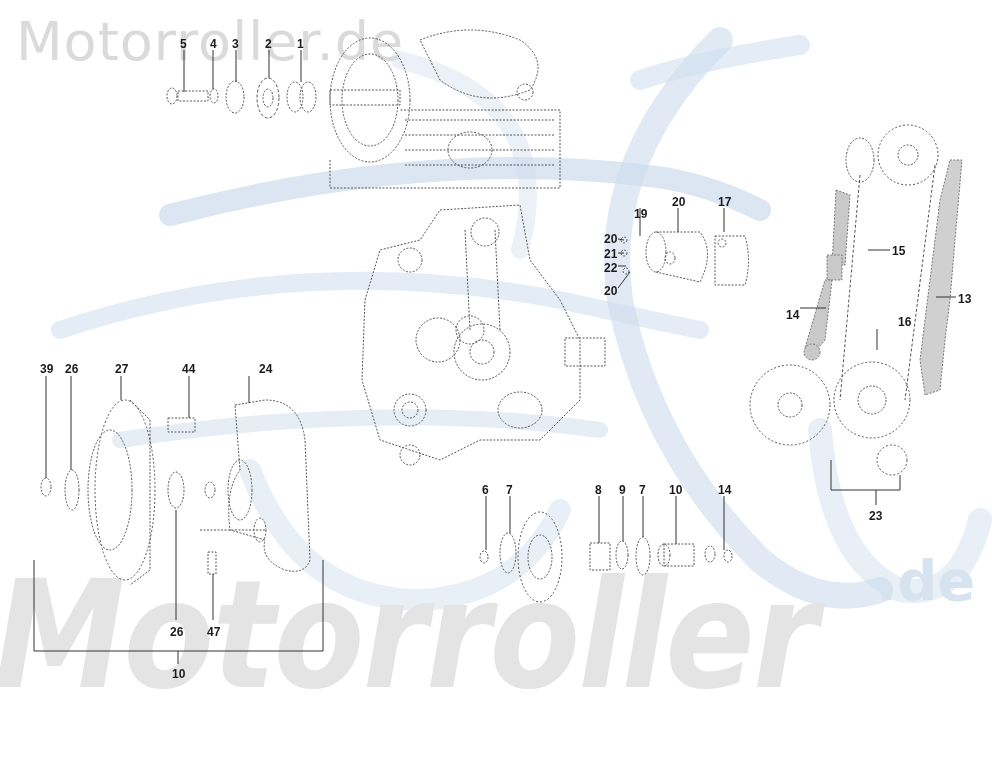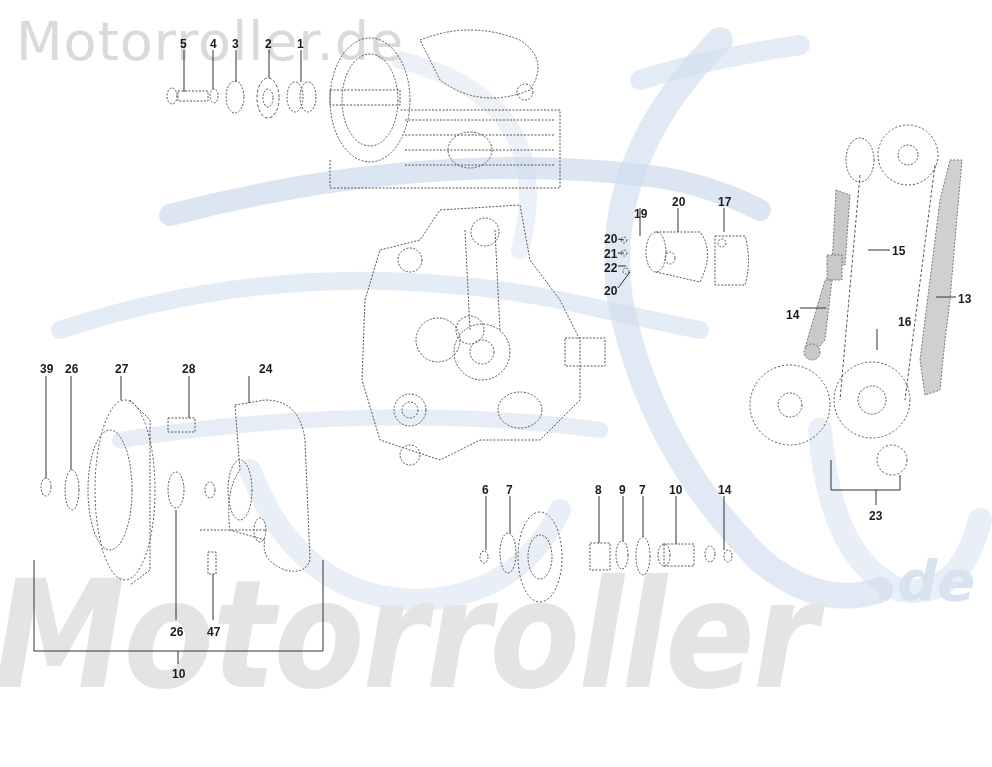--- a/index.html
+++ b/index.html
@@ -1,20 +1,20 @@
 <!DOCTYPE html>
 <html><head>
 <meta charset="utf-8">
 <style>
   html, body { margin:0; padding:0; background:#ffffff; }
   body { width:992px; height:767px; position:relative; overflow:hidden; font-family:"Liberation Sans", sans-serif; }
   .canvas { position:absolute; left:0; top:0; width:992px; height:629px; }
   .wm-top { position:absolute; left:16px; top:10px; font-family:"DejaVu Sans", sans-serif; font-size:54px; color:#dadada; letter-spacing:1px; white-space:nowrap; }
   .wm-bottom { position:absolute; left:-6px; top:548px; font-family:"DejaVu Sans", sans-serif; font-style:italic; font-weight:bold; font-size:150px; color:#e4e4e4; letter-spacing:-2px; white-space:nowrap; transform:scaleX(0.88); transform-origin:left top; }
-  .wm-de { position:absolute; left:876px; top:548px; font-family:"DejaVu Sans", sans-serif; font-style:italic; font-weight:bold; font-size:56px; color:#d7e3ef; white-space:nowrap; }
+  .wm-de { position:absolute; left:876px; top:548px; font-family:"DejaVu Sans", sans-serif; font-weight:bold; font-size:56px; color:#d7e3ef; white-space:nowrap; }
   .lbl { position:absolute; font-family:"Liberation Sans", sans-serif; font-weight:bold; font-size:12px; color:#1a1a1a; line-height:12px; white-space:nowrap; }
   svg.art { position:absolute; left:0; top:0; }
 </style>
 </head>
 <body>
 
 <div class="canvas">
 
   <svg class="art" width="992" height="767">
     <g fill="none" stroke="#cddcec" stroke-linecap="round">
@@ -185,21 +185,21 @@
 
   <div class="lbl" style="left:892px;top:245px">15</div>
   <div class="lbl" style="left:786px;top:309px">14</div>
   <div class="lbl" style="left:958px;top:293px">13</div>
   <div class="lbl" style="left:898px;top:316px">16</div>
   <div class="lbl" style="left:869px;top:510px">23</div>
 
   <div class="lbl" style="left:40px;top:363px">39</div>
   <div class="lbl" style="left:65px;top:363px">26</div>
   <div class="lbl" style="left:115px;top:363px">27</div>
-  <div class="lbl" style="left:182px;top:363px">28</div>
+  <div class="lbl" style="left:182px;top:363px">44</div>
   <div class="lbl" style="left:259px;top:363px">24</div>
   <div class="lbl" style="left:170px;top:626px">26</div>
   <div class="lbl" style="left:207px;top:626px">47</div>
   <div class="lbl" style="left:172px;top:668px">10</div>
 
   <div class="lbl" style="left:482px;top:484px">6</div>
   <div class="lbl" style="left:506px;top:484px">7</div>
   <div class="lbl" style="left:595px;top:484px">8</div>
   <div class="lbl" style="left:619px;top:484px">9</div>
   <div class="lbl" style="left:639px;top:484px">7</div>

